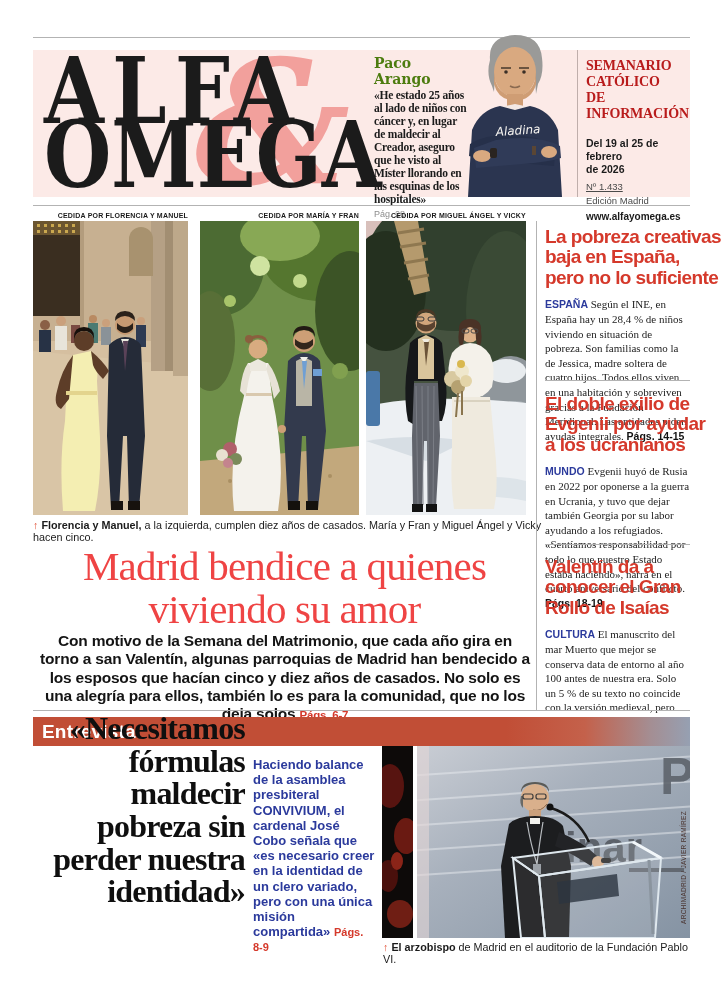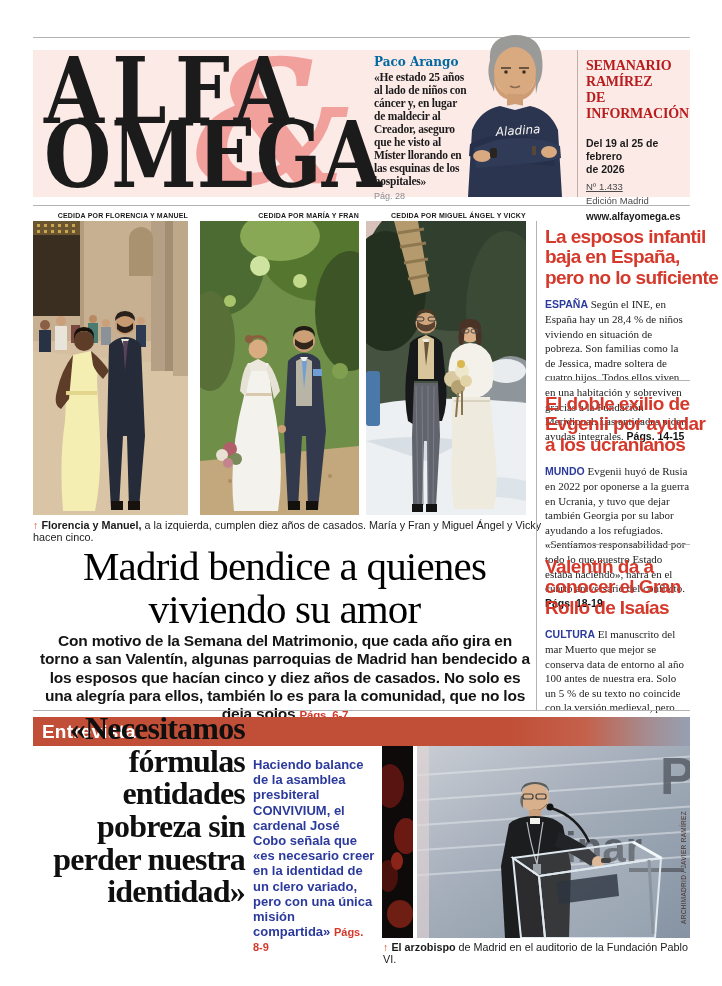--- a/index.html
+++ b/index.html
@@ -12,21 +12,21 @@
   
   .pinkbox { background:#fcEAE7; background:#fceae7; }
   .m-line { position:absolute; font-family:"DejaVu Serif", serif; font-weight:bold; color:#1b1b1b;
             font-size:92px; line-height:0.78; transform:scaleX(.84); transform-origin:left top; white-space:nowrap; }
   .m-line1 { letter-spacing:10px; }
   .m-line2 { letter-spacing:0px; }
   .amp { position:absolute; font-family:"DejaVu Serif", serif; font-style:italic; font-weight:bold;
          font-size:172px; line-height:1; color:#f2a09c; z-index:0; }
   .m-black { z-index:1; }
   .paco { width:95px; }
-  .paco-name { font-family:"DejaVu Serif", serif; font-weight:bold; font-size:12px; color:#0369a1; margin-bottom:2px; }
+  .paco-name { font-family:"DejaVu Serif", serif; font-weight:bold; font-size:14px; color:#4d7c0f; margin-bottom:2px; }
   .paco-quote { font-family:"Liberation Serif", serif; font-weight:bold; font-size:11.5px; line-height:1.13; color:#1b1b1b; letter-spacing:-.2px; }
   .paco-pag { font-size:9px; color:#8d8d8d; margin-top:3px; }
   .tagline div { font-family:"Liberation Serif", serif; font-weight:bold; font-size:14px; line-height:1.14; color:#b91c1c; letter-spacing:-.2px; }
   .dates div { font-weight:bold; font-size:10.5px; line-height:1.25; color:#1b1b1b; }
   .issue, .edition { font-size:9.5px; color:#4a4a4a; line-height:1.5; }
   .website { font-weight:bold; font-size:10px; color:#1b1b1b; line-height:1.5; }
 
   
   .credit { position:absolute; font-size:7px; font-weight:bold; letter-spacing:.2px; color:#1b1b1b; text-align:right; }
   .caption { font-size:10.8px; color:#1b1b1b; }
@@ -35,21 +35,21 @@
   .photo svg { display:block; }
 
   
   .sb-art { width:145px; }
   .sb-title div { font-size:19px; font-weight:bold; line-height:1.07; letter-spacing:-.6px; color:#d5392b; white-space:nowrap; }
   .sb-body { margin-top:9px; font-family:"Liberation Serif", serif; font-size:11px; line-height:1.33; color:#222; }
   .kicker { font-family:"Liberation Sans", sans-serif; font-weight:bold; font-size:10.5px; color:#2b3a9c; }
   .pgs { font-family:"Liberation Sans", sans-serif; font-weight:bold; font-size:10.5px; color:#111; }
 
   
-  .headline { text-align:center; color:#000000; font-family:"Liberation Serif", serif; }
+  .headline { text-align:center; color:#ef4444; font-family:"Liberation Serif", serif; }
   .headline div { font-size:41px; line-height:1.04; letter-spacing:-.8px; white-space:nowrap; }
   .deck { text-align:center; font-weight:bold; font-size:15.5px; line-height:1.18; color:#141414; letter-spacing:-.2px; }
   .deck .red-pgs { color:#d5392b; font-size:11.5px; }
   .red-pgs { font-weight:bold; color:#d5392b; }
 
   
   .banner { background:linear-gradient(90deg,#c14e36 0%,#c14e36 72%,#c4614b 84%,#a48e93 94%,#96a0b2 100%); }
   .banner-label { color:#fff; font-weight:bold; font-size:19px; line-height:29px; padding-left:9px; letter-spacing:.2px; }
   .bigquote { text-align:right; }
   .bigquote div { font-family:"Liberation Serif", serif; font-weight:bold; font-size:32px; line-height:1.02; letter-spacing:-.8px; color:#0f0f0f; white-space:nowrap; }
@@ -105,21 +105,21 @@
     <rect x="80" y="112" width="4" height="9" fill="#5a4634"></rect>
 
     <text x="44" y="102" font-family="DejaVu Sans, sans-serif" font-size="12" font-style="italic" fill="#f5f3ef" transform="rotate(-4 44 102)">Aladina</text>
   </svg>
 
   <div class="abs" style="left:577px; top:50px; width:1px; height:147px; background:#bfaeab;"></div>
 
   <div class="abs" style="left:586px; top:58px; width:102px;">
     <div class="tagline">
       <div>SEMANARIO</div>
-      <div>RAMÍREZ</div>
+      <div>CATÓLICO</div>
       <div>DE INFORMACIÓN</div>
     </div>
     <div class="dates" style="margin-top:15px;">
       <div>Del 19 al 25 de febrero</div>
       <div>de 2026</div>
     </div>
     <div class="issue" style="margin-top:4px;text-decoration:underline;">Nº 1.433</div>
     <div class="edition">Edición Madrid</div>
     <div class="website">www.alfayomega.es</div>
   </div>
@@ -306,21 +306,21 @@
 
   <div class="abs caption" style="left:33px; top:519px; width:510px;">
     <span class="arrow">↑</span>
     <b>Florencia y Manuel,</b><span> a la izquierda, cumplen diez años de casados. María y Fran y Miguel Ángel y Vicky hacen cinco.</span>
   </div>
 
   <div class="abs rule" style="left:536px; top:221px; width:1px; height:489px;"></div>
 
   <div class="abs sb-art" style="left:545px; top:227px;">
     <div class="sb-title">
-      <div>La esposos infantil</div>
+      <div>La pobreza creativas</div>
       <div>baja en España,</div>
       <div>pero no lo suficiente</div>
     </div>
     <p class="sb-body"><span class="kicker">ESPAÑA</span> <span>Según el INE, en España hay un 28,4 % de niños viviendo en situación de pobreza. Son familias como la de Jessica, madre soltera de cuatro hijos. Todos ellos viven en una habitación y sobreviven gracias a la Fundación Meridional. Las entidades piden ayudas integrales.</span> <span class="pgs">Págs. 14-15</span></p>
   </div>
   <div class="abs rule" style="left:545px; top:380px; width:145px; height:1px;"></div>
 
   <div class="abs sb-art" style="left:545px; top:394px;">
     <div class="sb-title">
       <div>El doble exilio de</div>
@@ -350,21 +350,21 @@
 
   <div class="abs rule" style="left:33px; top:710px; width:657px; height:1px;"></div>
 
   <div class="abs banner" style="left:33px; top:717px; width:657px; height:29px;">
     <div class="banner-label">Entrevista</div>
   </div>
 
   <div class="abs bigquote" style="left:33px; top:712px; width:212px;">
     <div>«Necesitamos</div>
     <div>fórmulas</div>
-    <div>entidades</div>
+    <div>maldecir</div>
     <div>pobreza sin</div>
     <div>perder nuestra</div>
     <div>identidad»</div>
   </div>
 
   <div class="abs bluedeck" style="left:253px; top:757px; width:122px;">
     <span>Haciendo balance de la asamblea presbiteral CONVIVIUM, el cardenal José Cobo señala que «es necesario creer en la identidad de un clero variado, pero con una única misión compartida»</span> <span class="red-pgs">Págs. 8-9</span>
   </div>
 
   <div class="abs photo" style="left:382px; top:746px;">

